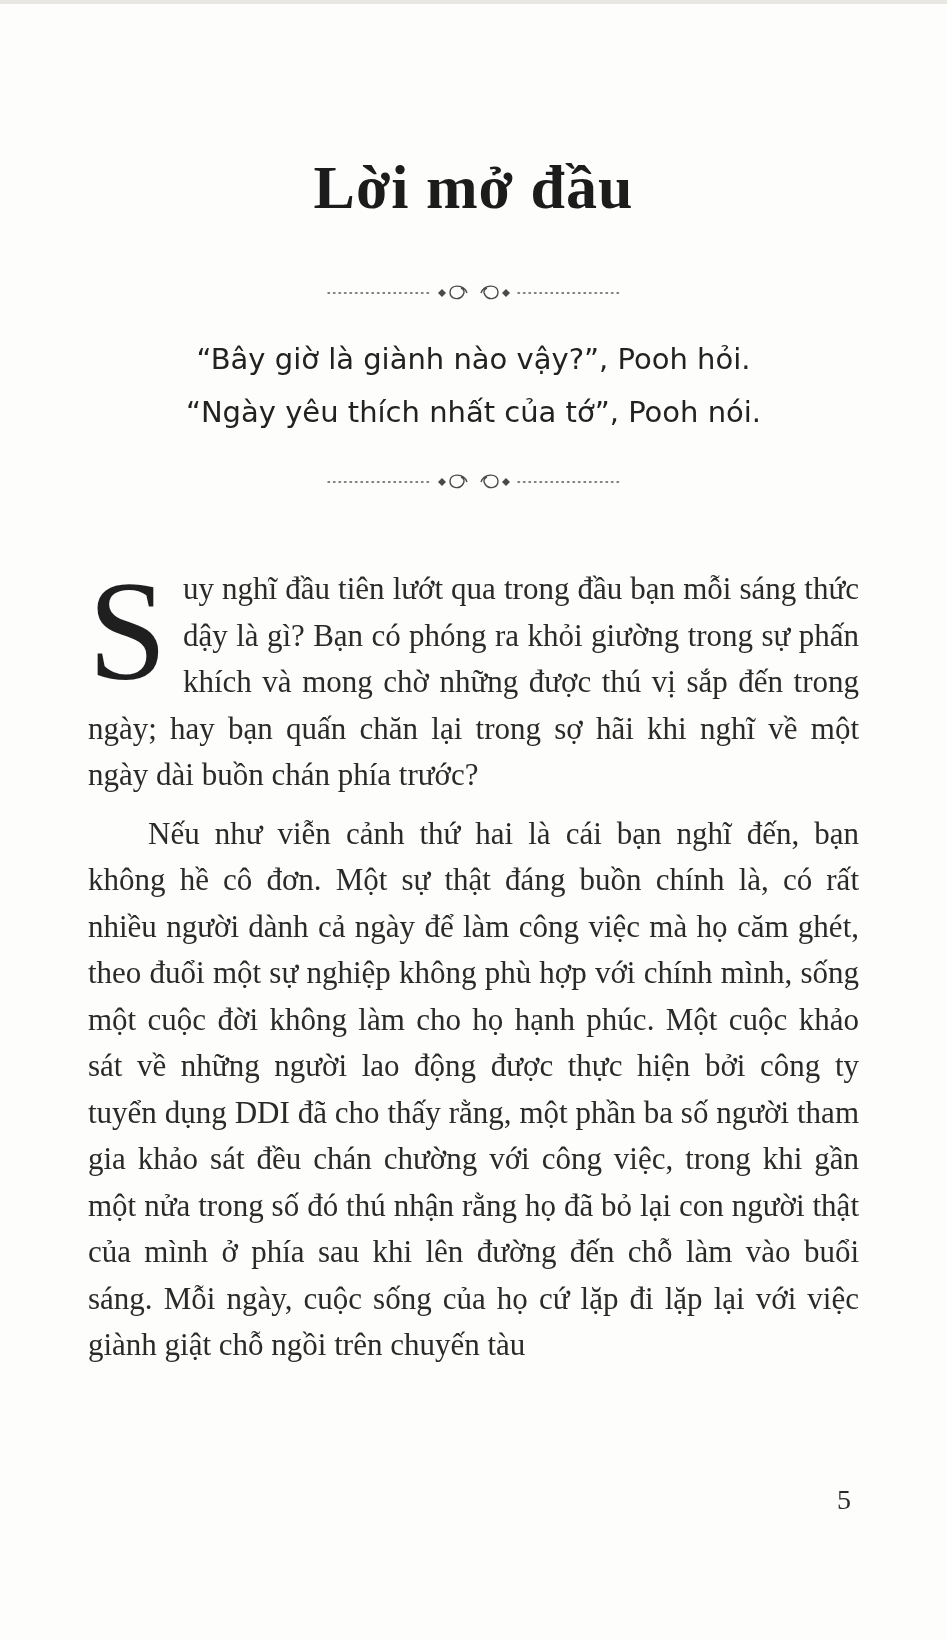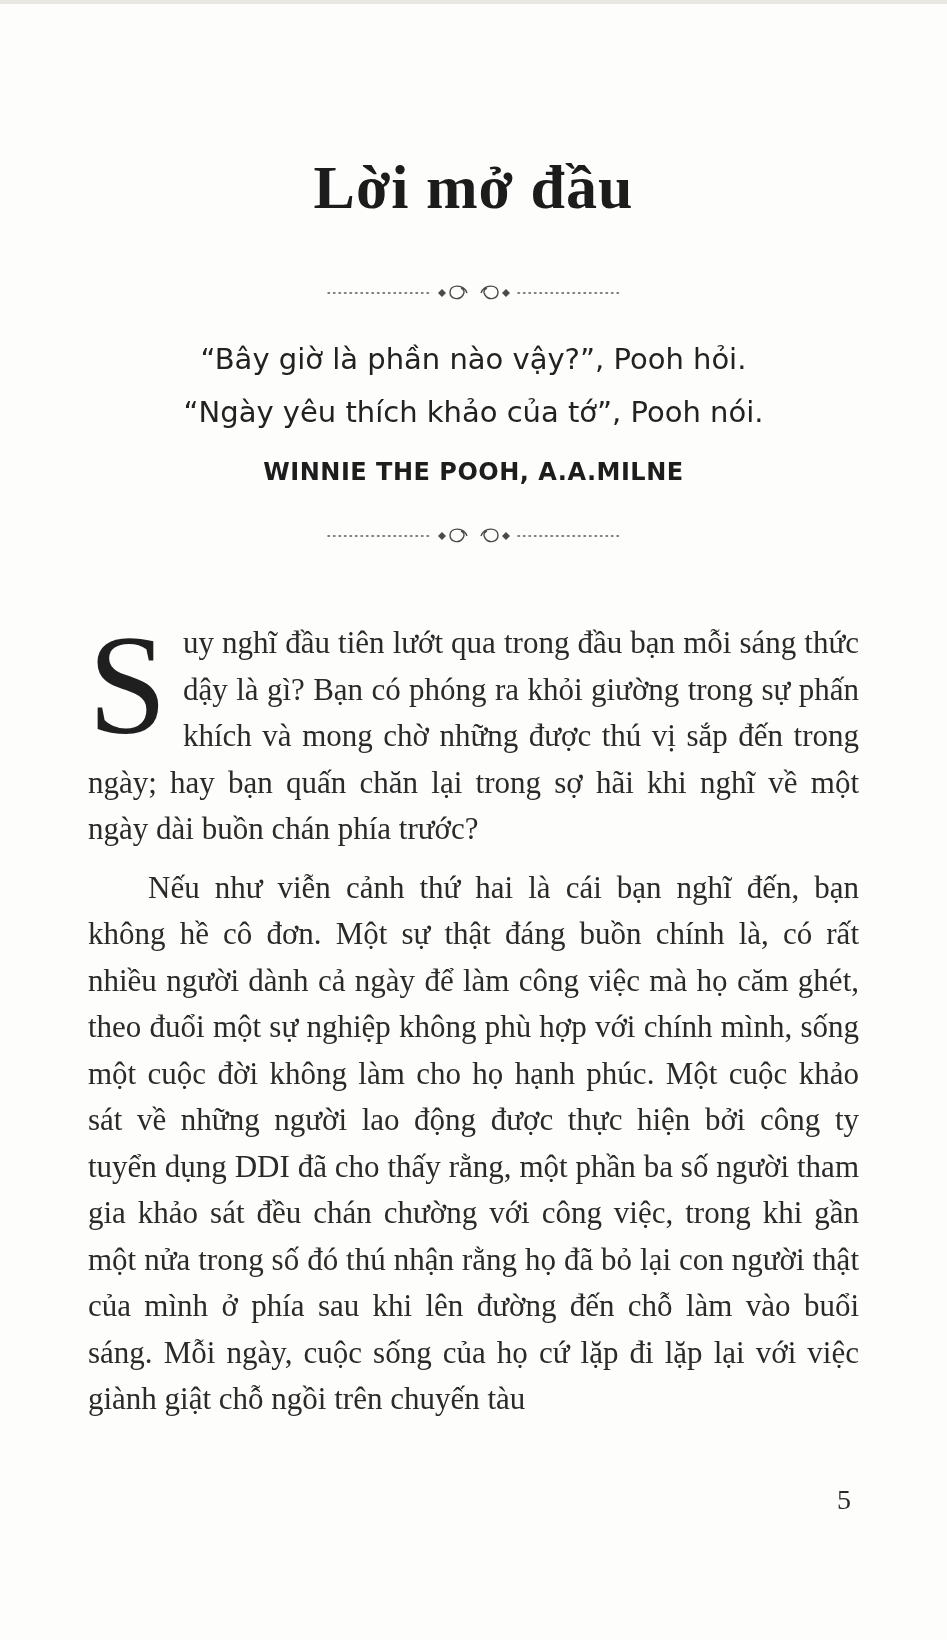--- a/index.html
+++ b/index.html
@@ -101,23 +101,22 @@
       <line x1="4" y1="12" x2="106" y2="12" stroke="#555" stroke-width="1.4" stroke-dasharray="1.5 4" stroke-linecap="round"></line>
       <path d="M114,12 l4,-4 l4,4 l-4,4 z" fill="#4a4a4a"></path>
       <path d="M143,12 c-3,-9 -17,-9 -17,-1 c0,7 9,9 13,3 c2,-3 1,-6 -2,-7" fill="none" stroke="#4a4a4a" stroke-width="1.4"></path>
       <path d="M157,12 c3,-9 17,-9 17,-1 c0,7 -9,9 -13,3 c-2,-3 -1,-6 2,-7" fill="none" stroke="#4a4a4a" stroke-width="1.4"></path>
       <path d="M178,12 l4,-4 l4,4 l-4,4 z" fill="#4a4a4a"></path>
       <line x1="194" y1="12" x2="296" y2="12" stroke="#555" stroke-width="1.4" stroke-dasharray="1.5 4" stroke-linecap="round"></line>
     </svg>
   </div>
 
   <div class="quote">
-    <p class="qline">“Bây giờ là phần nào vậy?”, Pooh hỏi.</p>
-    <p class="qline">“Ngày yêu thích khảo của tớ”, Pooh nói.</p>
-    <p class="attribution">WINNIE THE POOH, A.A.MILNE</p>
+    <p class="qline">“Bây giờ là giành nào vậy?”, Pooh hỏi.</p>
+    <p class="qline">“Ngày yêu thích nhất của tớ”, Pooh nói.</p>
   </div>
 
   <div class="ornament second">
     <svg width="300" height="24" viewBox="0 0 300 24">
       <line x1="4" y1="12" x2="106" y2="12" stroke="#555" stroke-width="1.4" stroke-dasharray="1.5 4" stroke-linecap="round"></line>
       <path d="M114,12 l4,-4 l4,4 l-4,4 z" fill="#4a4a4a"></path>
       <path d="M143,12 c-3,-9 -17,-9 -17,-1 c0,7 9,9 13,3 c2,-3 1,-6 -2,-7" fill="none" stroke="#4a4a4a" stroke-width="1.4"></path>
       <path d="M157,12 c3,-9 17,-9 17,-1 c0,7 -9,9 -13,3 c-2,-3 -1,-6 2,-7" fill="none" stroke="#4a4a4a" stroke-width="1.4"></path>
       <path d="M178,12 l4,-4 l4,4 l-4,4 z" fill="#4a4a4a"></path>
       <line x1="194" y1="12" x2="296" y2="12" stroke="#555" stroke-width="1.4" stroke-dasharray="1.5 4" stroke-linecap="round"></line>

